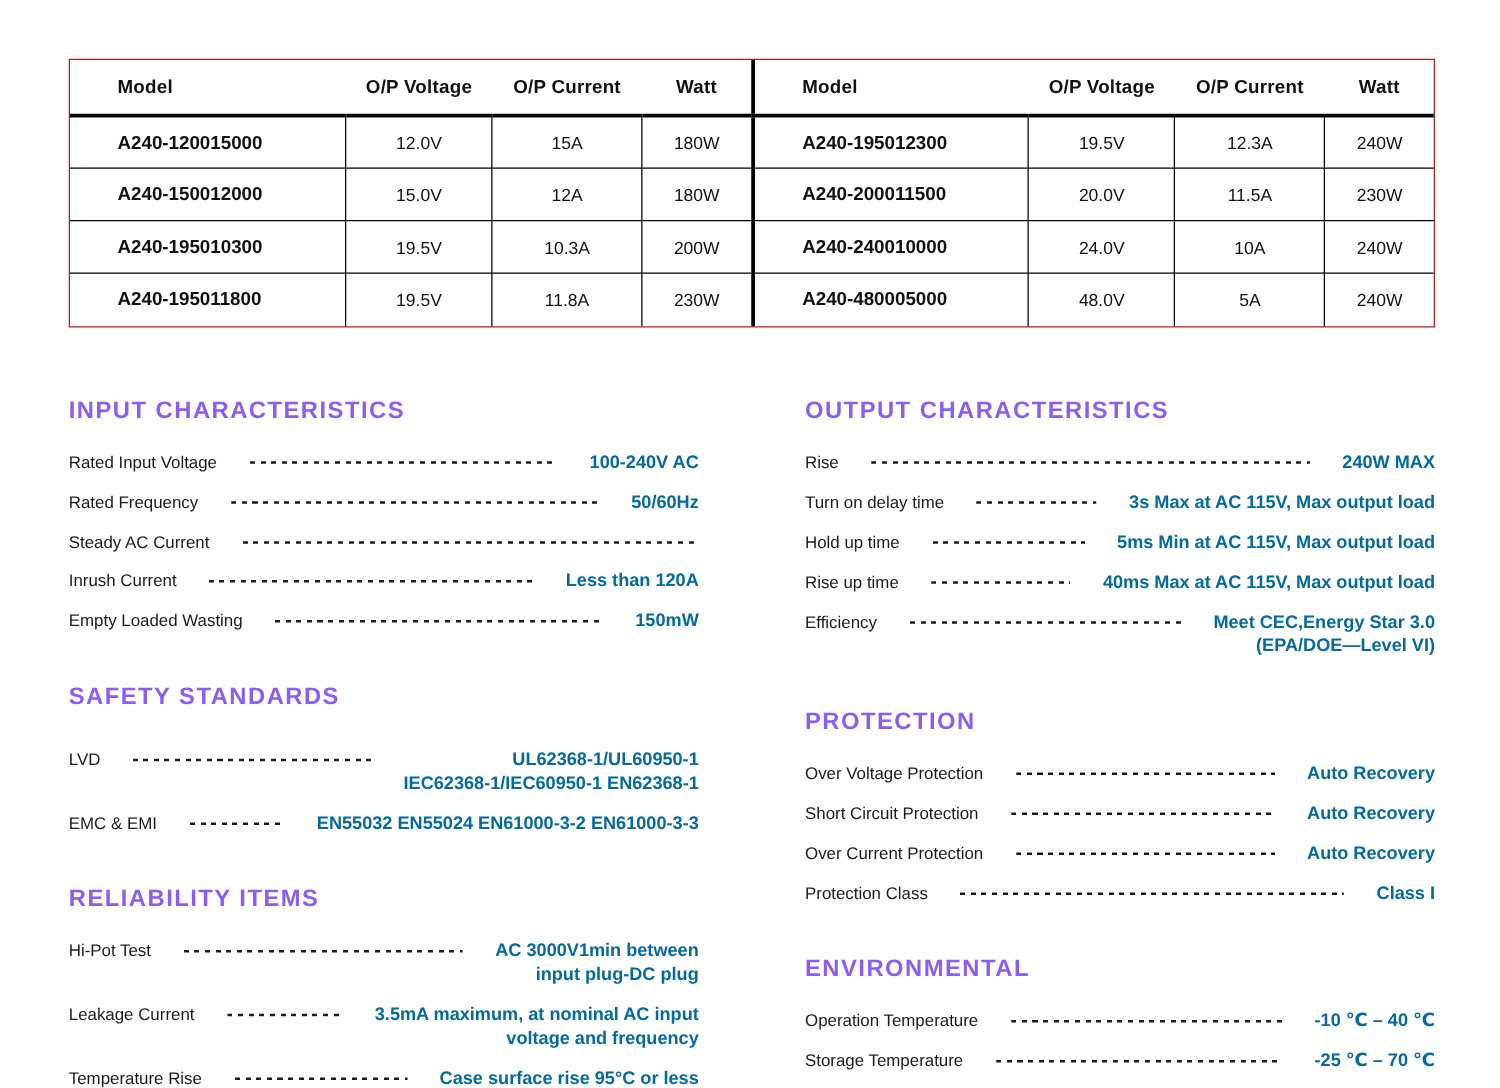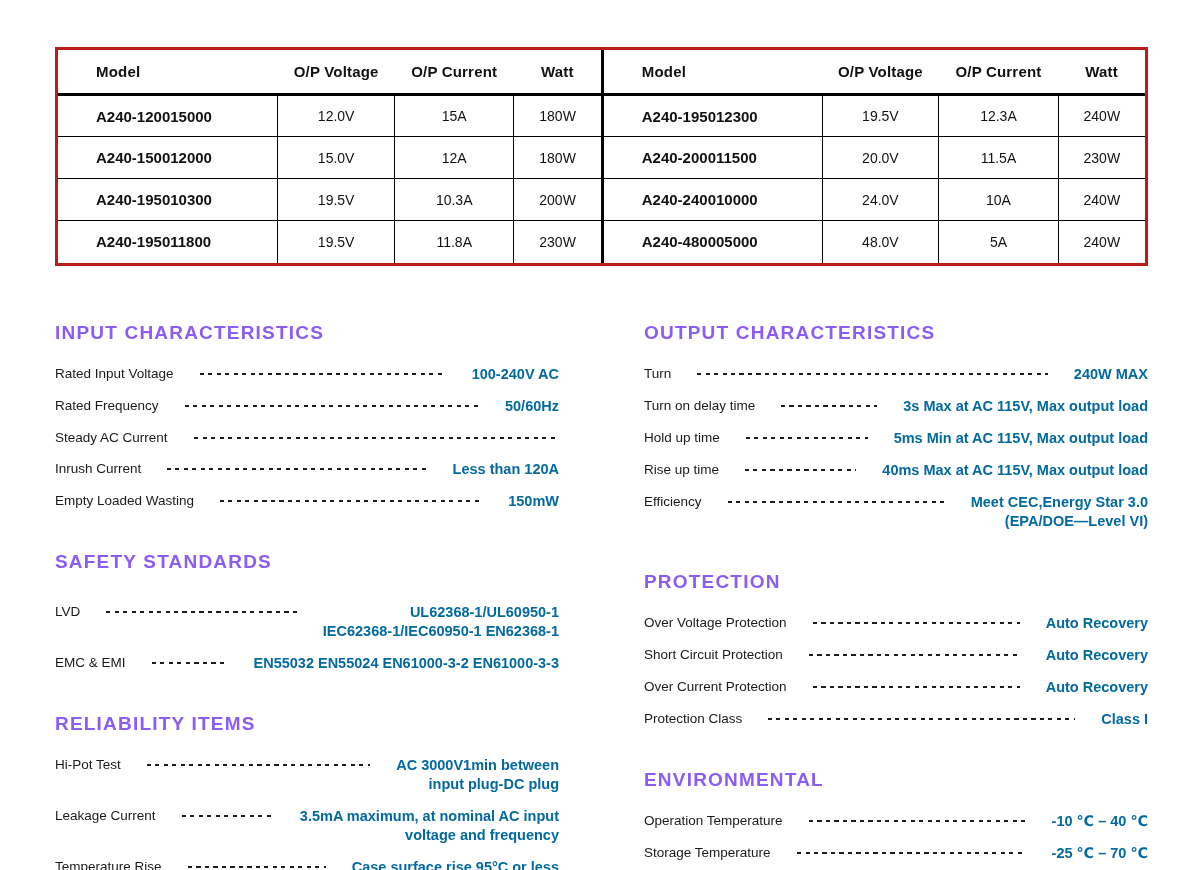--- a/index.html
+++ b/index.html
@@ -10,21 +10,21 @@
     background: #ffffff;
     font-family: "Liberation Sans", "DejaVu Sans", sans-serif;
     color: #111111;
     padding: 47px 52px 20px 55px;
     overflow: hidden;
   }
 
   
   .model-table-wrap {
     display: flex;
-    border: 3px solid #b91c1c;
+    border: 1px solid #b91c1c;
     margin-bottom: 56px;
   }
   table.mtable {
     border-collapse: collapse;
     table-layout: fixed;
     flex: 1;
     width: 50%;
   }
   table.mtable.right { border-left: 3px solid #000000; }
   .mtable th {
@@ -258,21 +258,21 @@
         </div>
       </section>
 
     </div>
 
     <div class="col">
 
       <section class="spec-section">
         <h2 class="sec-title">OUTPUT CHARACTERISTICS</h2>
         <div class="spec-row">
-          <span class="spec-label">Turn</span>
+          <span class="spec-label">Rise</span>
           <span class="spec-leader"></span>
           <span class="spec-value">240W MAX</span>
         </div>
         <div class="spec-row">
           <span class="spec-label">Turn on delay time</span>
           <span class="spec-leader"></span>
           <span class="spec-value">3s Max at AC 115V, Max output load</span>
         </div>
         <div class="spec-row">
           <span class="spec-label">Hold up time</span>

